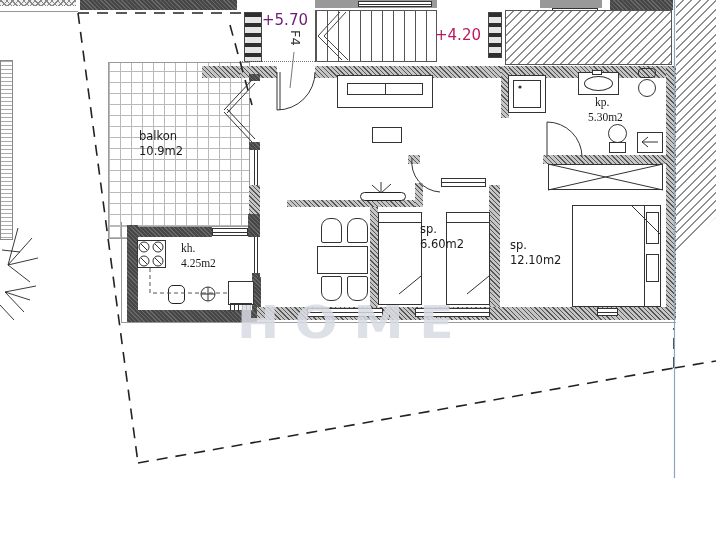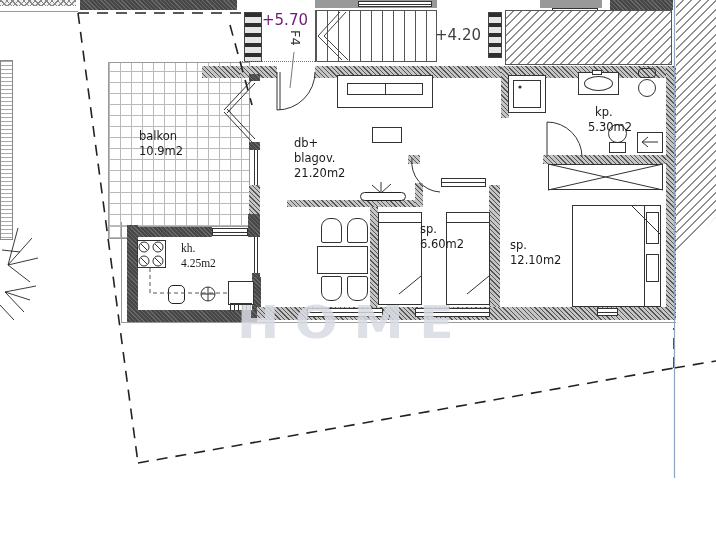--- a/index.html
+++ b/index.html
@@ -250,38 +250,33 @@
   <div class="abs label" style="left:139px;top:129px;">
     <div>balkon</div>
     <div>10.9m2</div>
   </div>
 
   <div class="abs label" style="left:181px;top:241px;font-family:Liberation Serif, serif;">
     <div>kh.</div>
     <div>4.25m2</div>
   </div>
 
-  <div class="abs label" style="left:294px;top:136px;">
-    <div>db+</div>
-    <div>blagov.</div>
-    <div>21.20m2</div>
-  </div>
 
   <div class="abs label" style="left:420px;top:222px;z-index:50;">
     <div>sp.</div>
     <div>6.60m2</div>
   </div>
 
   <div class="abs label" style="left:510px;top:238px;">
     <div>sp.</div>
     <div>12.10m2</div>
   </div>
 
-  <div class="abs label" style="left:588px;top:105px;">
+  <div class="abs label" style="left:588px;top:95px;font-family:Liberation Serif, serif;">
     <div style="padding-left:7px;">kp.</div>
     <div>5.30m2</div>
   </div>
 
   <div class="abs elev" style="left:262px;top:11px;">+5.70</div>
-  <div class="abs elev" style="left:435px;top:26px;color:#404040;">+4.20</div>
+  <div class="abs elev" style="left:435px;top:26px;color:#be185d;">+4.20</div>
   <div class="abs" id="f4label" style="left:303px;top:30px;">F4</div>
 
 </div>
 
 </body></html>

